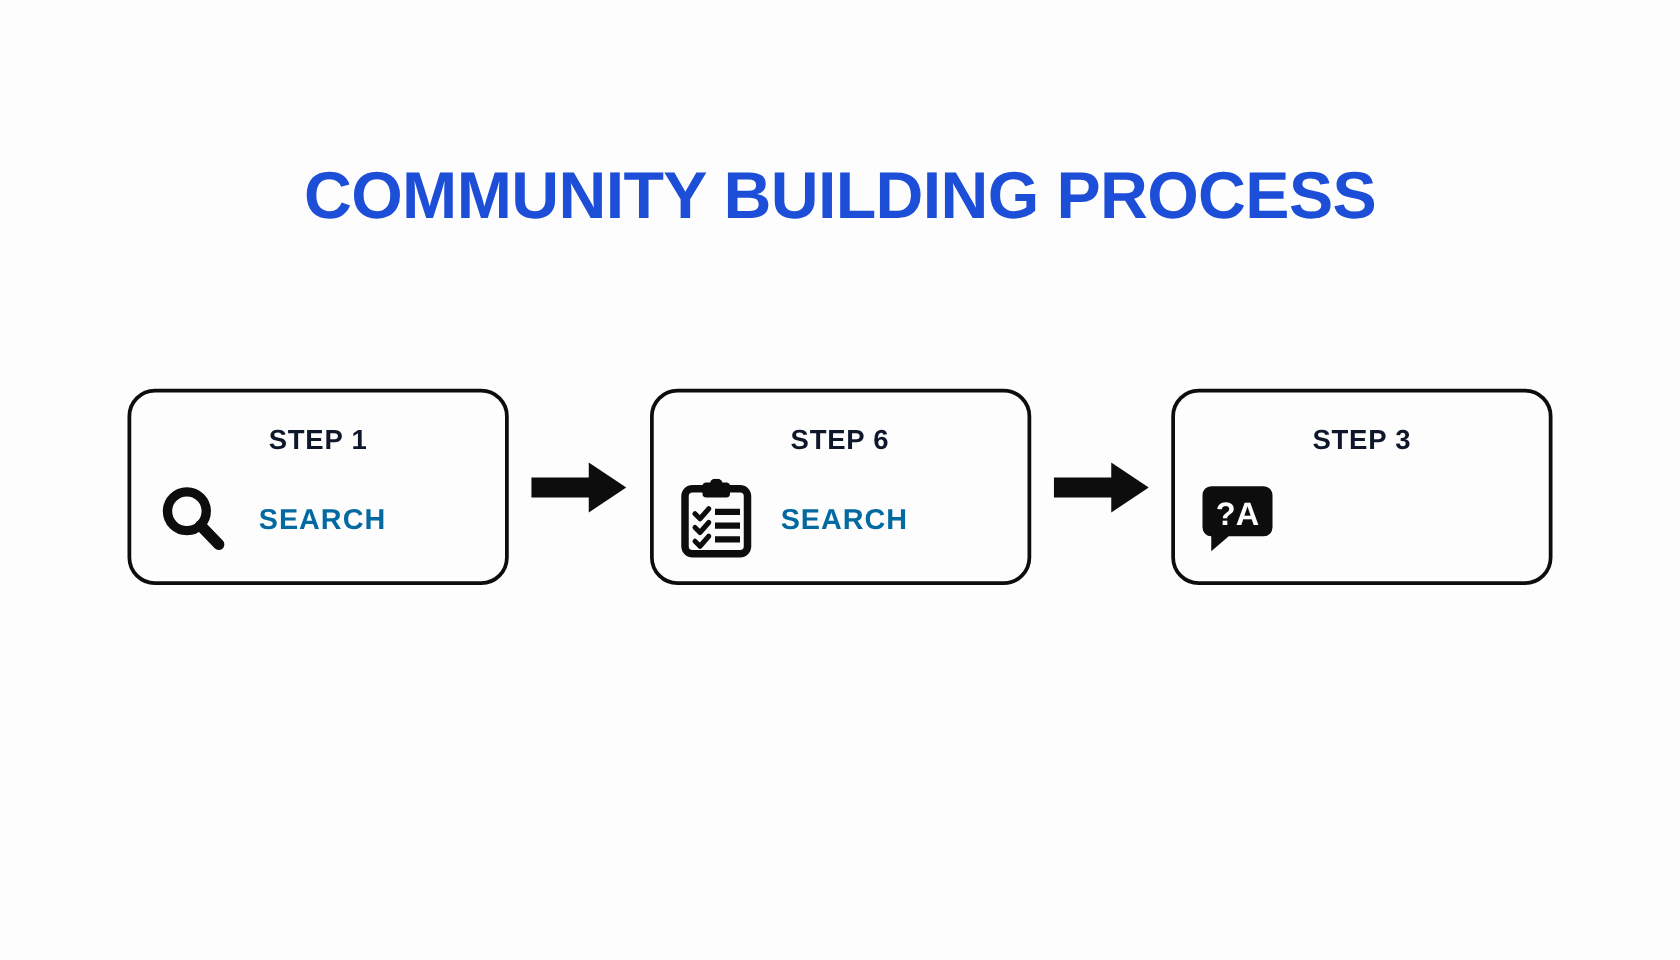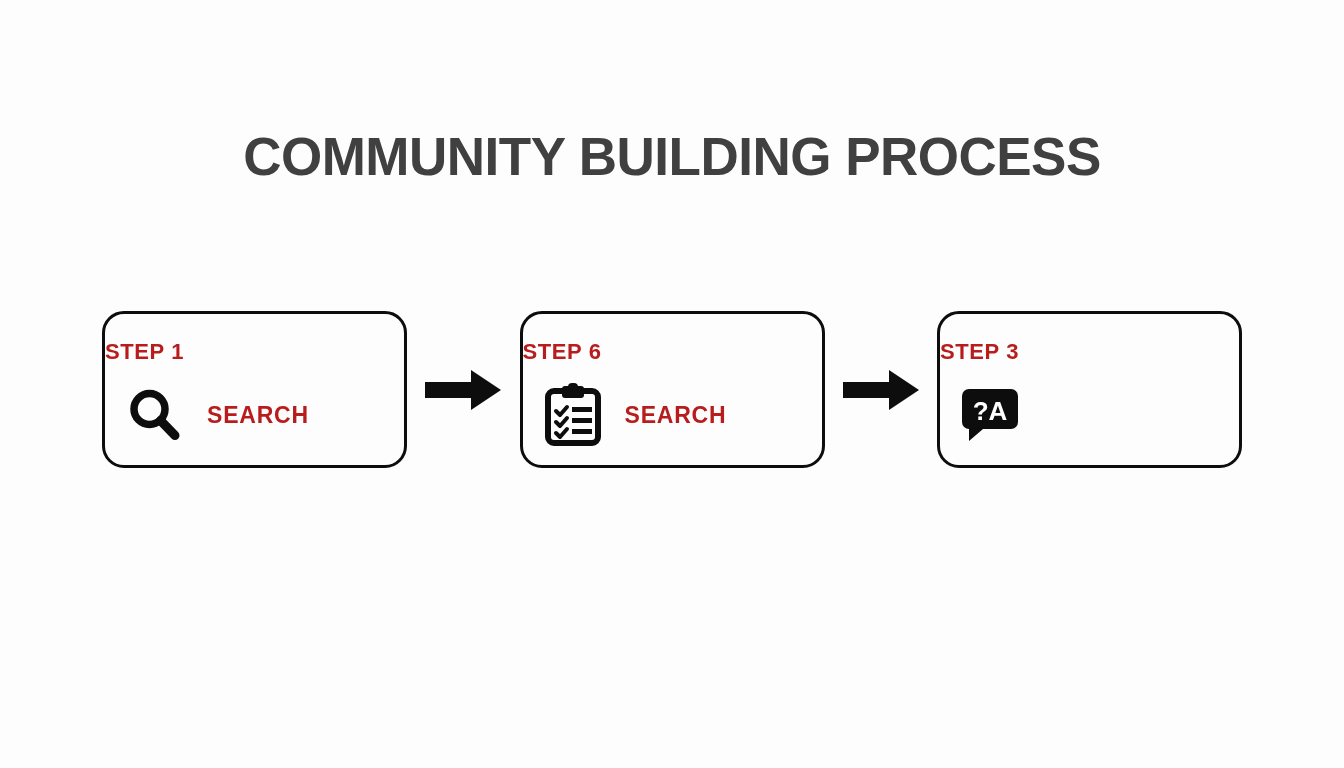--- a/index.html
+++ b/index.html
@@ -23,21 +23,21 @@
   
   .title {
     position: absolute;
     top: 128px;
     left: 0;
     width: 1344px;
     text-align: center;
     font-size: 53px;
     font-weight: 700;
     letter-spacing: -0.5px;
-    color: #404040;
+    color: #1d4ed8;
     line-height: 1.1;
     white-space: nowrap;
   }
 
   
   .flow {
     position: absolute;
     top: 311px;
     left: 102px;
     width: 1140px;
@@ -57,24 +57,25 @@
     border-radius: 22px;
     background: #fdfdfd;
     flex: 0 0 auto;
   }
 
   .step-label {
     position: absolute;
     top: 25px;
     left: 0;
     width: 100%;
+    text-align: center;
     font-size: 22px;
     font-weight: 700;
     letter-spacing: 0.6px;
-    color: #b91c1c;
+    color: #0f172a;
   }
 
   .step-body {
     position: absolute;
     top: 68px;
     left: 0;
     width: 100%;
     height: 66px;
     display: flex;
     flex-direction: row;
@@ -87,21 +88,21 @@
     display: flex;
     align-items: center;
     justify-content: center;
   }
 
   .step-name {
     flex: 1 1 auto;
     font-size: 23px;
     font-weight: 700;
     letter-spacing: 0.8px;
-    color: #b91c1c;
+    color: #0369a1;
     text-align: left;
     padding-left: 2px;
   }
 
   .step-3 .step-name { padding-left: 14px; }
 
   
   .arrow {
     flex: 0 0 auto;
     width: 76px;

